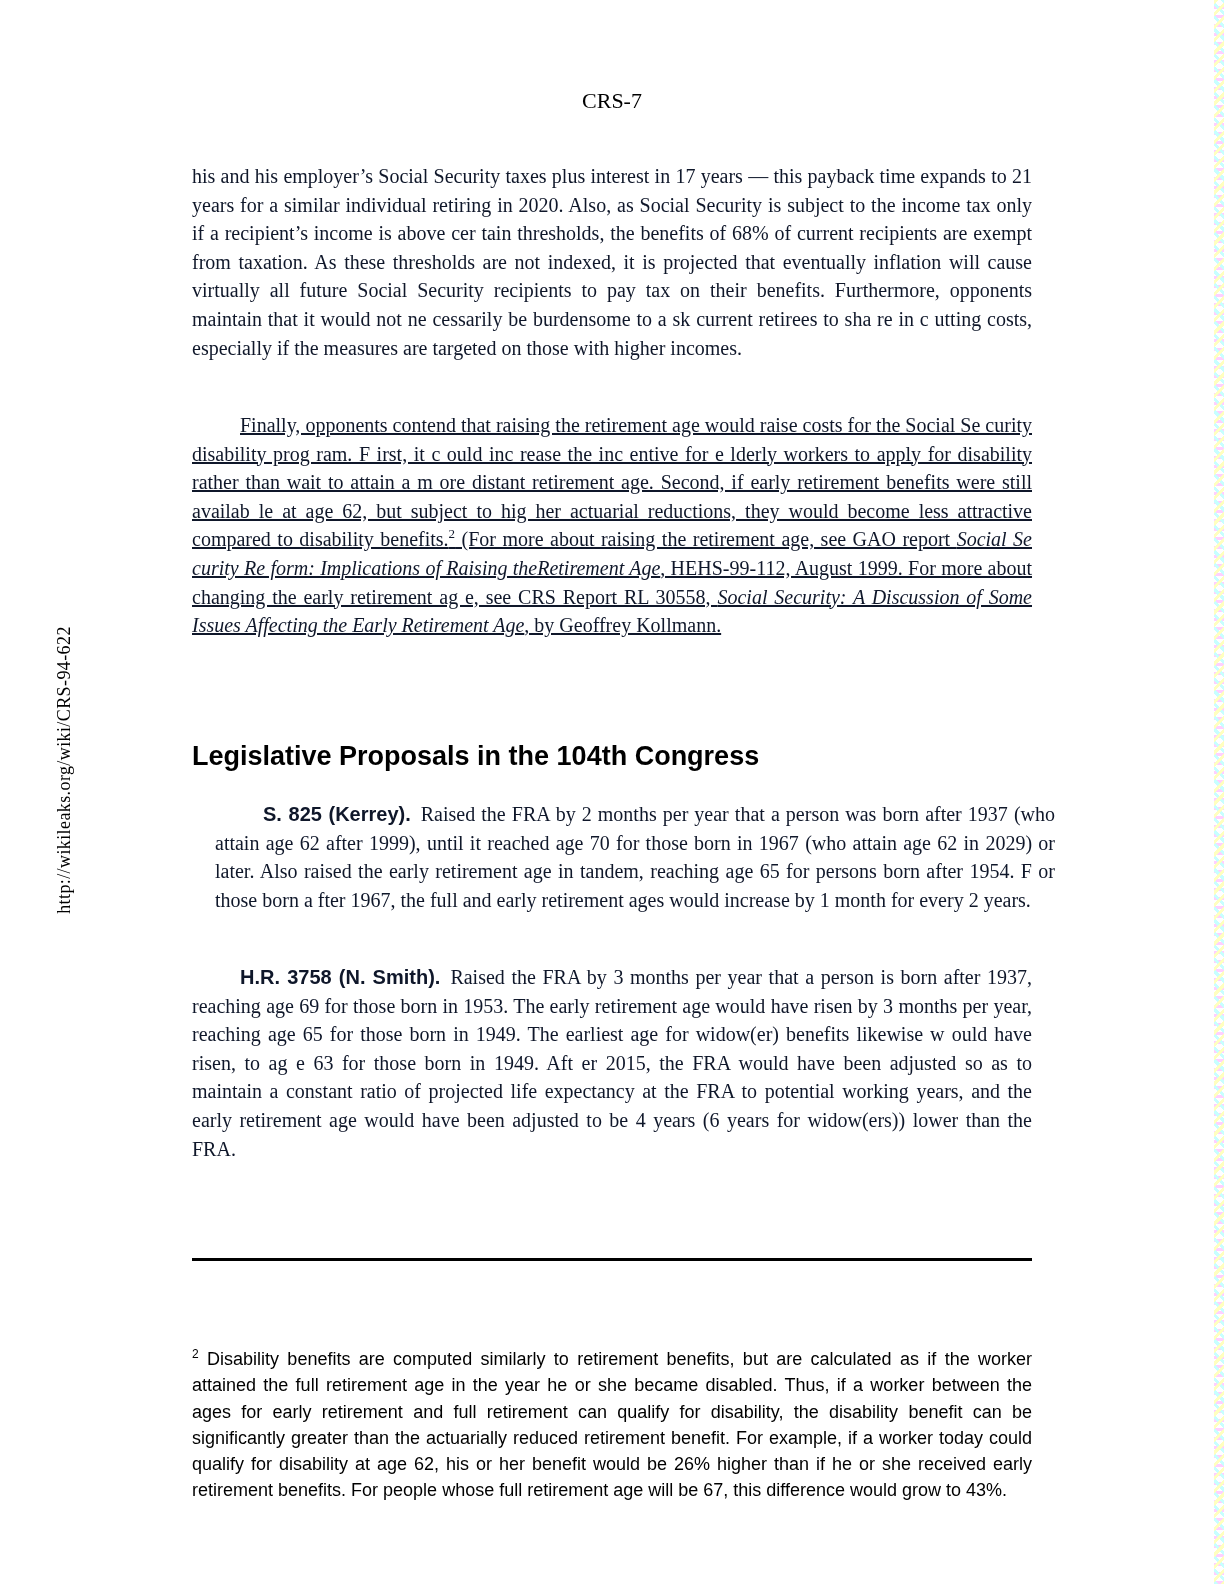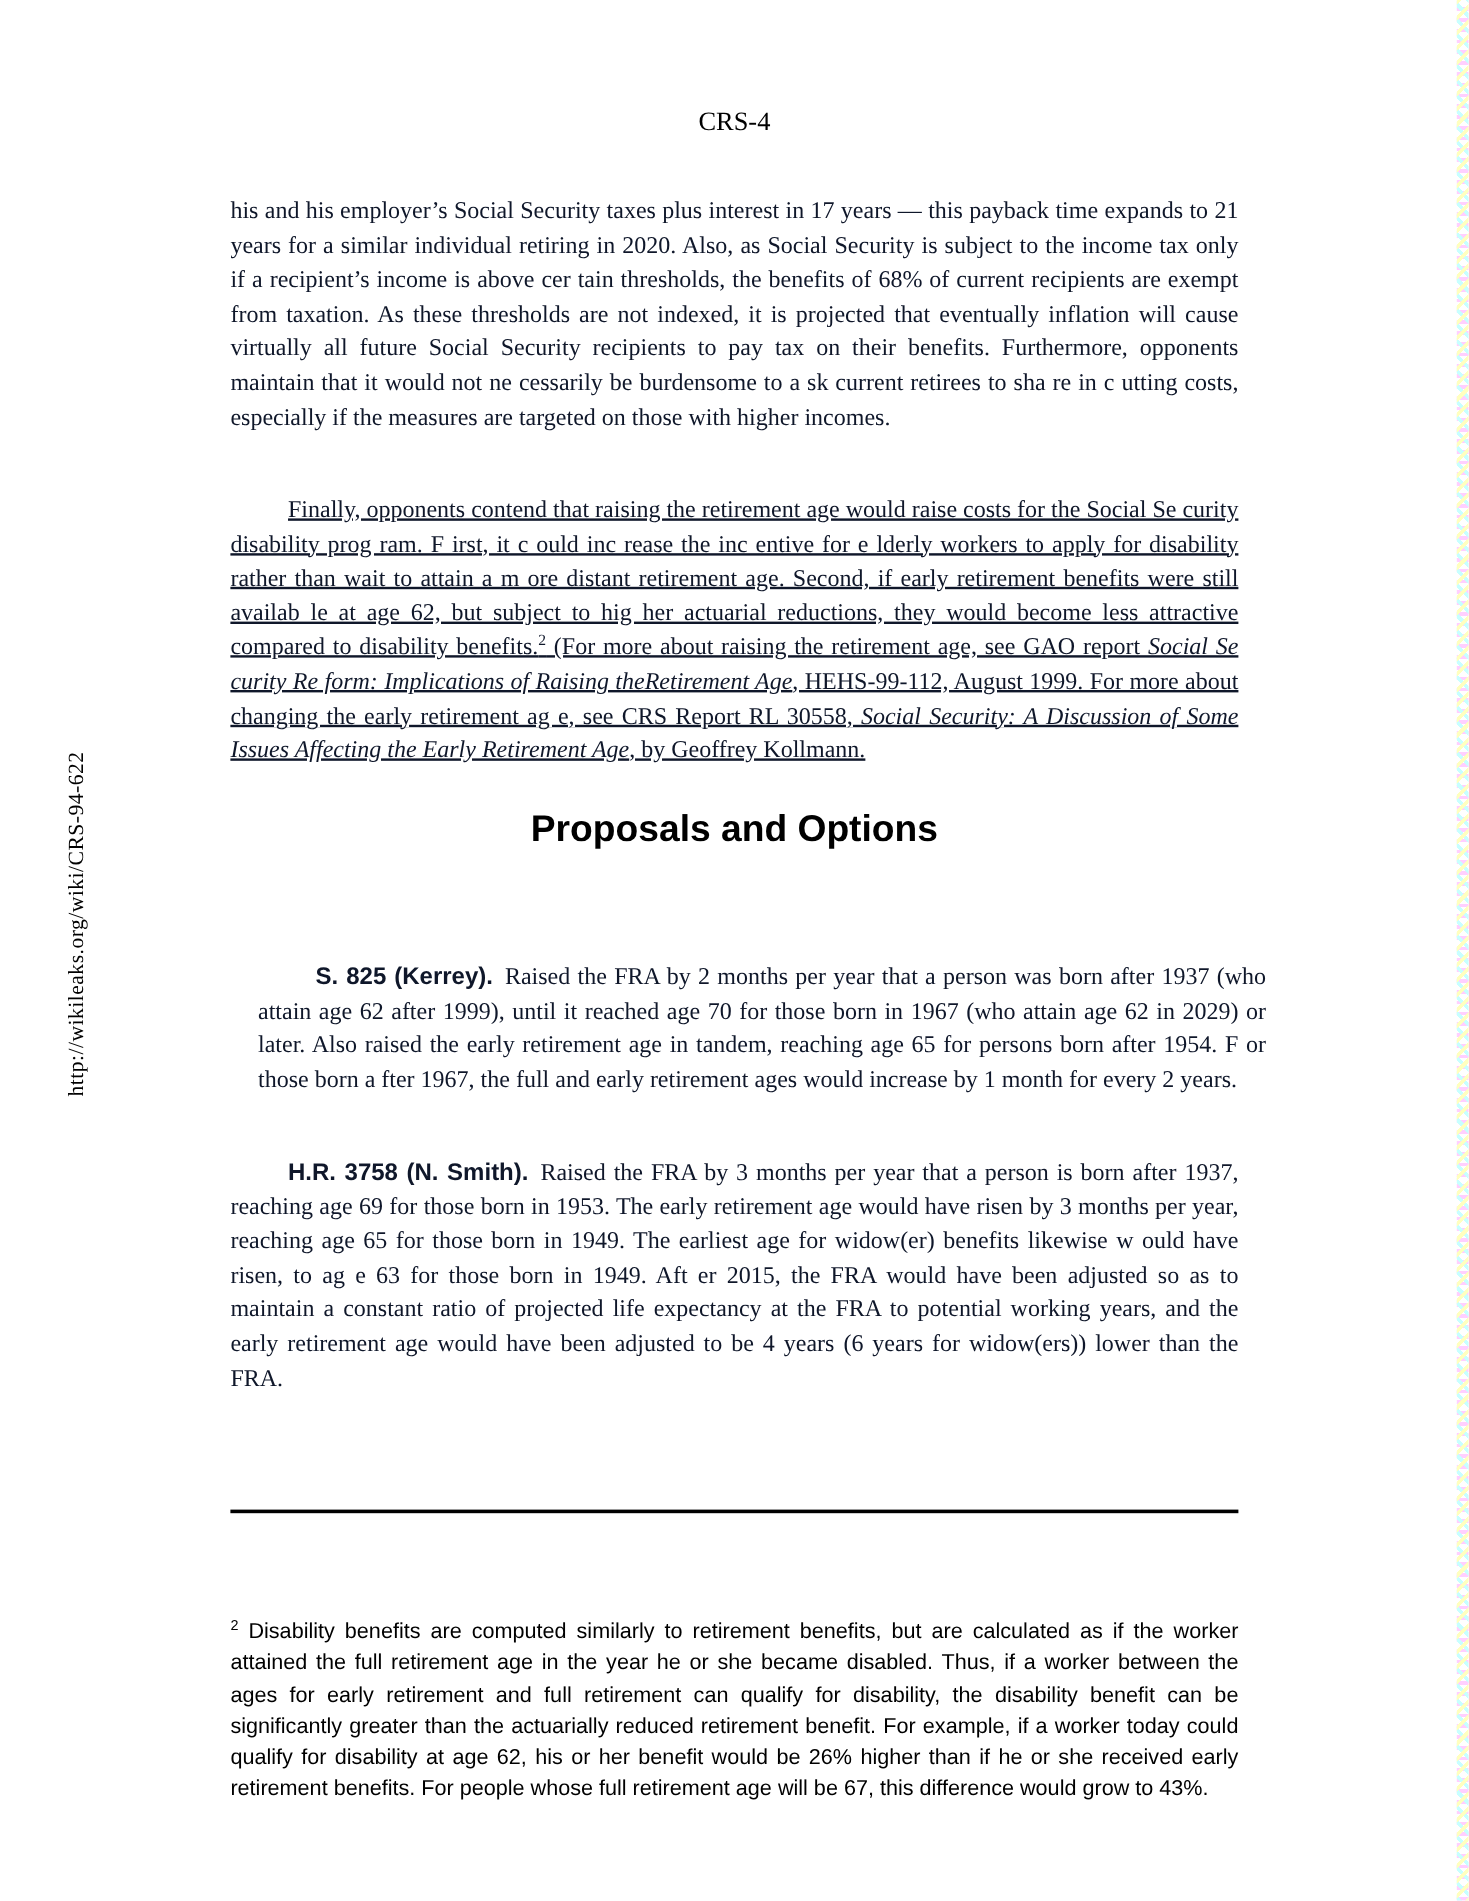--- a/index.html
+++ b/index.html
@@ -102,28 +102,28 @@
 </style>
 </head>
 <body>
 
 <div class="page">
 
   <div class="edge-strip"></div>
 
   <div class="sidebar-url">http://wikileaks.org/wiki/CRS-94-622</div>
 
-  <div class="page-header">CRS-4</div>
+  <div class="page-header">CRS-7</div>
 
   <p class="block" id="para-continuation">his and his employer’s Social Security taxes plus interest in 17 years — this payback time expands to 21 years for a similar individual retiring in 2020.  Also, as Social Security is subject to the income tax only if a recipient’s income is above cer tain thresholds, the benefits of 68% of current recipients are exempt from taxation.  As these thresholds are not indexed, it is projected that eventually inflation will cause virtually all future Social Security recipients to pay tax on their benefits.  Furthermore, opponents maintain that it would not ne cessarily be burdensome to a sk current retirees to sha re in c utting costs, especially if the measures are targeted on those with higher incomes.</p>
 
   <p class="block indent" id="para-finally"><span>Finally, opponents contend that raising the retirement age would raise costs for the Social Se curity disability prog ram.  F irst, it c ould inc rease the inc entive for e lderly workers to apply for disability rather than wait to attain a m ore distant retirement age.  Second, if early retirement benefits were still availab le at age 62, but subject to hig her actuarial reductions, they would become less attractive compared to disability benefits.</span><sup class="fnref">2</sup><span> (For more about raising the retirement age, see GAO report </span><span class="it">Social Se curity Re form: Implications of Raising theRetirement Age</span><span>, HEHS-99-112, August 1999.  For more about changing the early retirement ag e, see CRS Report RL 30558, </span><span class="it">Social Security: A Discussion of Some Issues Affecting the Early Retirement Age</span><span>, by Geoffrey Kollmann.</span></p>
 
-  <h1 class="h-main">Proposals and Options</h1>
 
+  <h2 class="h-sub">Legislative Proposals in the 104th Congress</h2>
 
   <p class="block indent" id="para-s825"><span class="lead">S. 825 (Kerrey).</span><span>Raised the FRA by 2 months per year that a person was born after 1937 (who attain age 62 after 1999), until it reached age 70 for those born in 1967 (who attain age 62 in 2029) or later.  Also raised the early retirement age in tandem, reaching age 65 for persons born after 1954.  F or those born a fter 1967, the full and early retirement ages would increase by 1 month for every 2 years.</span></p>
 
   <p class="block indent" id="para-hr3758"><span class="lead">H.R. 3758 (N. Smith).</span><span>Raised the FRA by 3 months per year that a person is born after 1937, reaching age 69 for those born in 1953.  The early retirement age would have risen by 3 months per year, reaching age 65 for those born in 1949.  The earliest age for widow(er) benefits likewise w ould have risen, to ag e 63 for those born in 1949.  Aft er 2015, the FRA would have been adjusted so as to maintain a constant ratio of projected life expectancy at the FRA to potential working years, and the early retirement age would have been adjusted to be 4 years (6 years for widow(ers)) lower than the FRA.</span></p>
 
   <div class="fn-rule"></div>
 
   <p class="footnote"><sup class="fnref">2</sup><span> Disability benefits are computed similarly to retirement benefits, but are calculated as if the worker attained the full retirement age in the year he or she became disabled.  Thus, if a worker between the ages for early retirement and full retirement can qualify for disability, the disability benefit can be significantly greater than the actuarially reduced retirement benefit.  For example, if a worker today could qualify for disability at age 62, his or her benefit would be 26% higher than if he or she received early retirement benefits.  For people whose full retirement age will be 67, this difference would grow to 43%.</span></p>
 
 </div>

